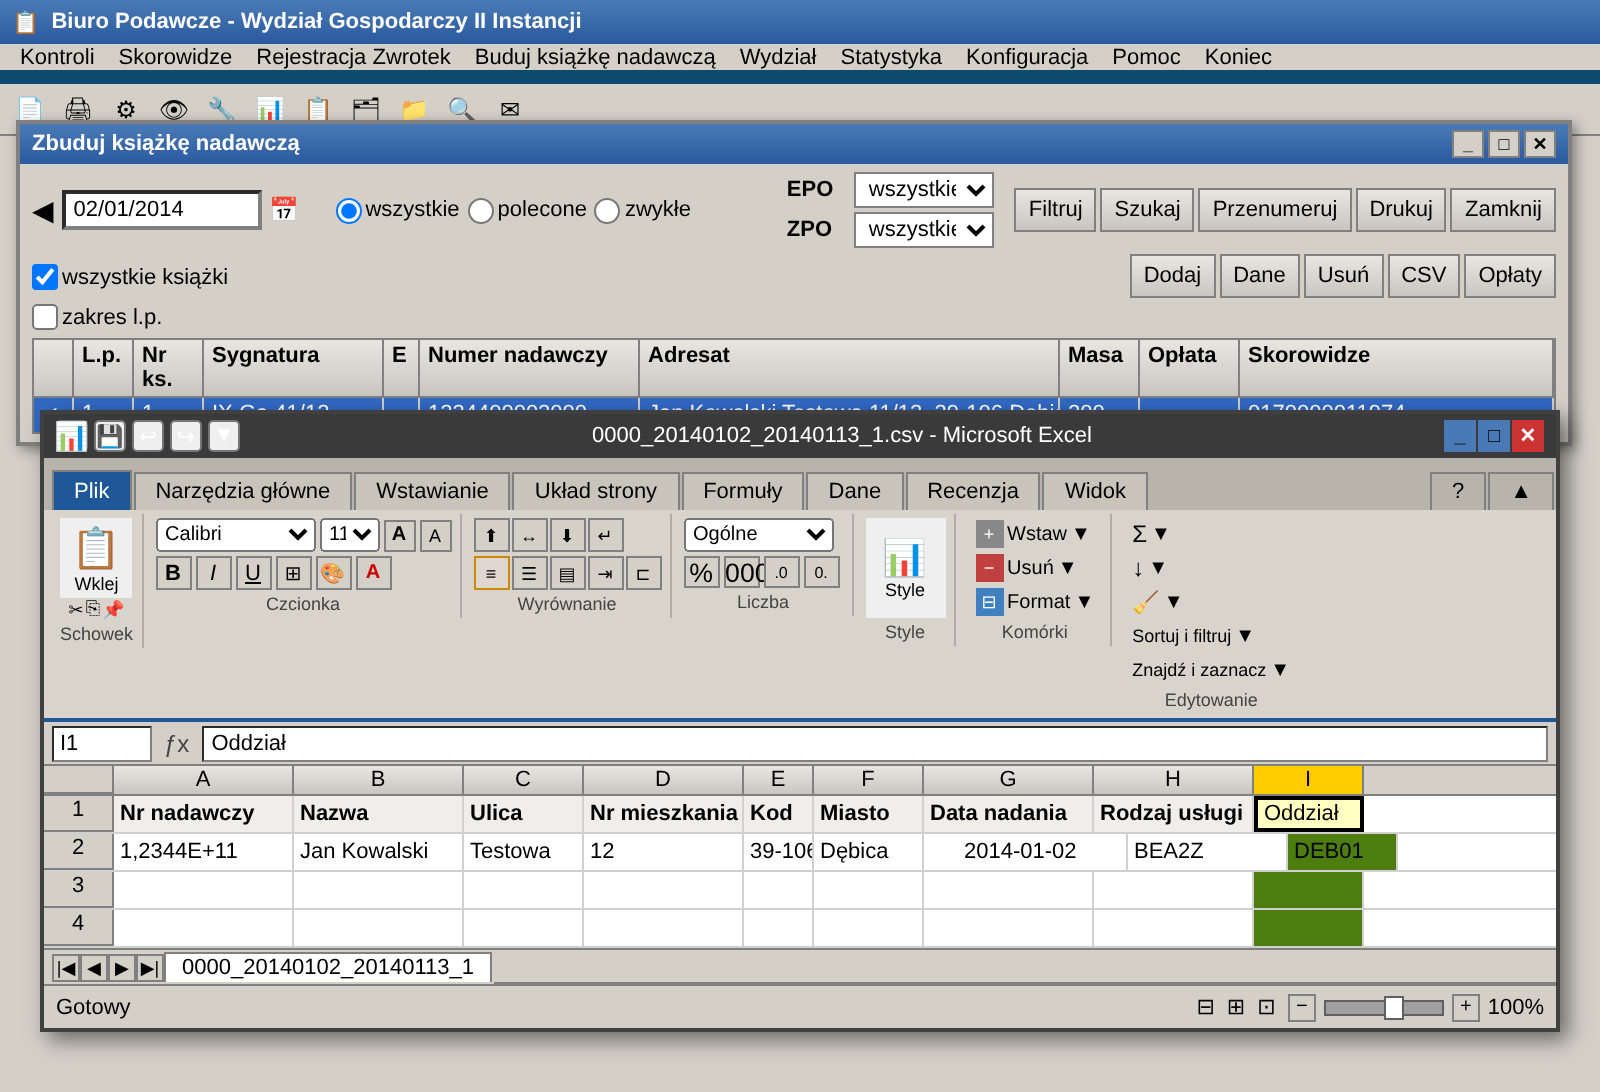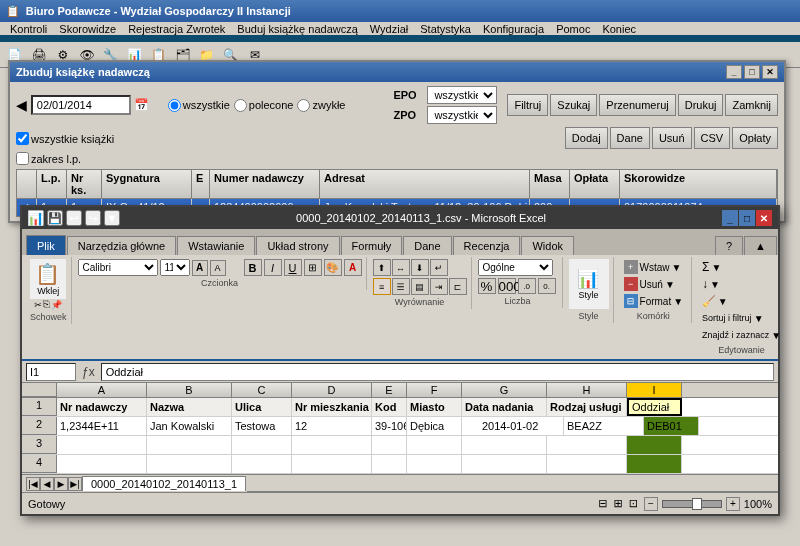--- a/index.html
+++ b/index.html
@@ -593,21 +593,21 @@
               <button style="font-size:9px; border:none; background:transparent; cursor:pointer;">✂</button>
               <button style="font-size:9px; border:none; background:transparent; cursor:pointer;">⎘</button>
               <button style="font-size:9px; border:none; background:transparent; cursor:pointer;">📌</button>
             </div>
           </div>
         </div>
         <div class="ribbon-group-label">Schowek</div>
       </div>
 
       <div class="ribbon-group">
-        <div class="ribbon-group-content" style="flex-direction:row; gap:18px;">
+        <div class="ribbon-group-content" style="flex-direction:column; gap:2px;">
           <div style="display:flex; gap:2px; align-items:center;">
             <select style="width:80px; height:17px; font-size:10px;">
               <option>Calibri</option>
             </select>
             <select style="width:30px; height:17px; font-size:10px;">
               <option>11</option>
             </select>
             <button style="width:16px;height:16px;font-size:10px;font-weight:bold;border:1px solid #808080;background:#d4d0c8;cursor:pointer;">A</button>
             <button style="width:16px;height:16px;font-size:9px;border:1px solid #808080;background:#d4d0c8;cursor:pointer;">A</button>
           </div>

